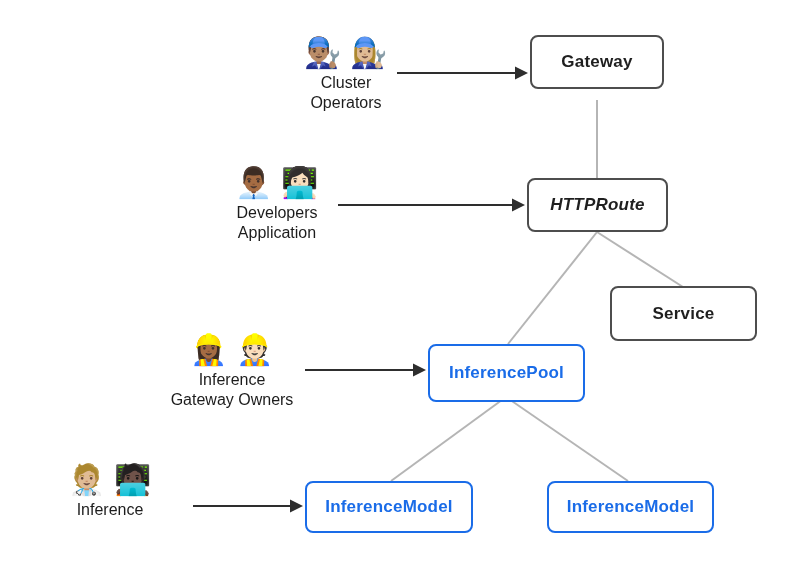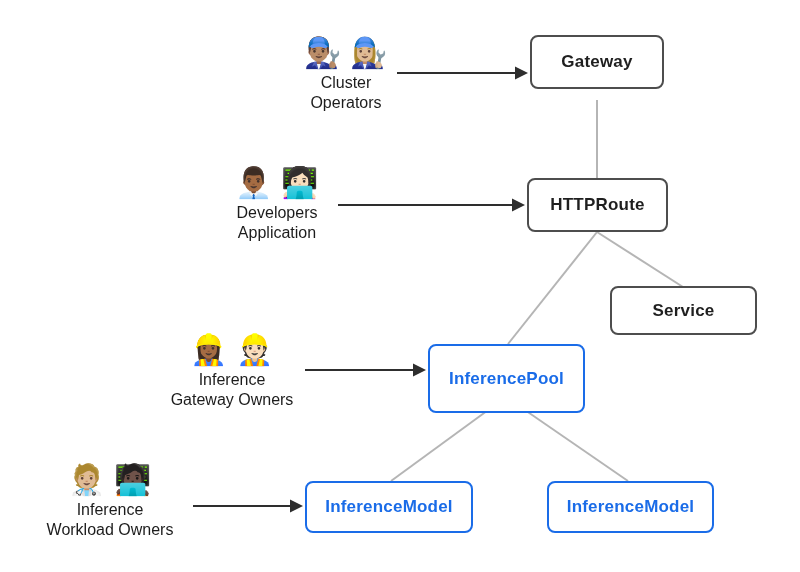--- a/index.html
+++ b/index.html
@@ -92,37 +92,36 @@
     <span class="label-wrap">
       <span class="label-line">Inference</span>
       <span class="label-line">Gateway Owners</span>
     </span>
   </div>
 
   <div class="persona" style="left:25px;top:460px;">
     <span class="emoji">🧑🏼‍⚕️ 🧑🏿‍💻</span>
     <span class="label-wrap">
       <span class="label-line">Inference</span>
-      <span class="label-line">Workload Owners</span>
     </span>
   </div>
 
   <div class="node dark" style="left:530px;top:35px;width:134px;height:54px;">
     <span>Gateway</span>
   </div>
 
-  <div class="node dark" style="left:527px;top:178px;width:141px;height:54px;">
+  <div class="node dark" style="left:527px;top:178px;width:141px;height:54px;font-style:italic;">
     <span>HTTPRoute</span>
   </div>
 
-  <div class="node dark" style="left:610px;top:286px;width:147px;height:49px;">
+  <div class="node dark" style="left:610px;top:286px;width:147px;height:55px;">
     <span>Service</span>
   </div>
 
-  <div class="node blue" style="left:428px;top:344px;width:157px;height:69px;">
+  <div class="node blue" style="left:428px;top:344px;width:157px;height:58px;">
     <span>InferencePool</span>
   </div>
 
   <div class="node blue" style="left:305px;top:481px;width:168px;height:52px;">
     <span>InferenceModel</span>
   </div>
 
   <div class="node blue" style="left:547px;top:481px;width:167px;height:52px;">
     <span>InferenceModel</span>
   </div>

